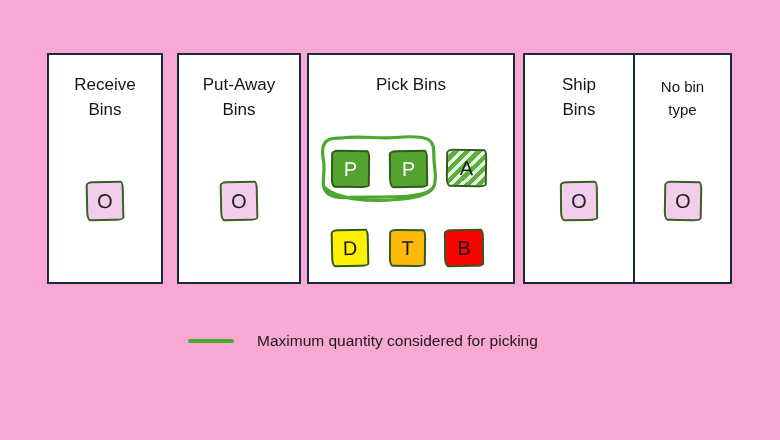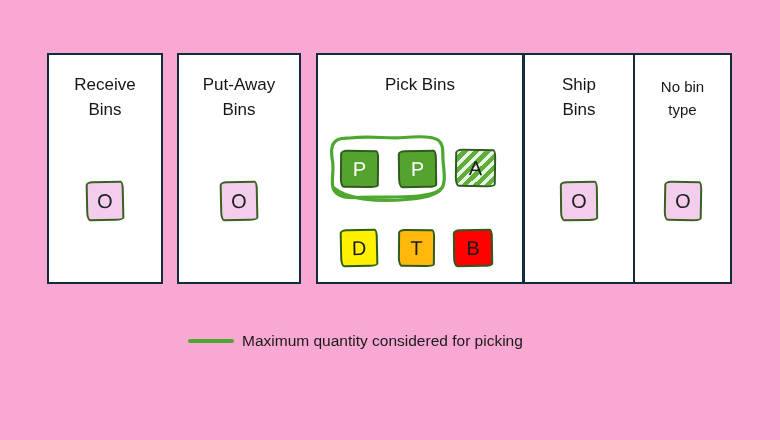--- a/index.html
+++ b/index.html
@@ -6,21 +6,21 @@
   .canvas{
     position:relative;width:780px;height:440px;background:#f9a8d4;overflow:hidden;
     font-family:"Liberation Sans", sans-serif;color:#1a1a1a;
   }
   .bin-box{
     position:absolute;top:53px;height:231px;box-sizing:border-box;
     border:2.5px solid #132b3d;background:#ffffff;
   }
   .box1{left:47px;width:116px;}
   .box2{left:177px;width:124px;}
-  .box3{left:316px;width:208px;}
+  .box3{left:307px;width:208px;}
   .box4{left:523px;width:112px;}
   .box5{left:633px;width:99px;}
   .box-title{
     margin-top:17px;text-align:center;font-size:17px;line-height:25px;color:#161616;
   }
   .box5 .box-title{font-size:15px;line-height:23px;margin-top:20px;}
   .box-title span{display:block;}
   
   .sq{
     position:absolute;display:flex;align-items:center;justify-content:center;
@@ -46,21 +46,21 @@
   .t-sq{left:80px;top:174px;width:37px;height:38px;background:#ffb90a;transform:rotate(0.5deg);}
   .b-sq{left:135px;top:174px;width:40px;height:38px;background:#fe0101;transform:rotate(-0.7deg);}
   .enclosure{
     position:absolute;left:8px;top:78px;width:125px;height:70px;overflow:visible;
   }
   .enclosure path{fill:none;stroke:#4ea72e;stroke-width:3.2;stroke-linecap:round;}
   .legend{position:absolute;left:188px;top:330px;height:22px;display:flex;align-items:center;}
   .legend-line{
     display:inline-block;width:46px;height:4px;background:#4ea72e;border-radius:2px;
   }
-  .legend-text{margin-left:8px;font-size:15.5px;color:#1a1a1a;white-space:nowrap;}
+  .legend-text{margin-left:23px;font-size:15.5px;color:#1a1a1a;white-space:nowrap;}
 </style>
 </head>
 <body>
 
 <div class="canvas">
 
   <div class="bin-box box1">
     <div class="box-title">
       <span>Receive</span>
       <span>Bins</span>

